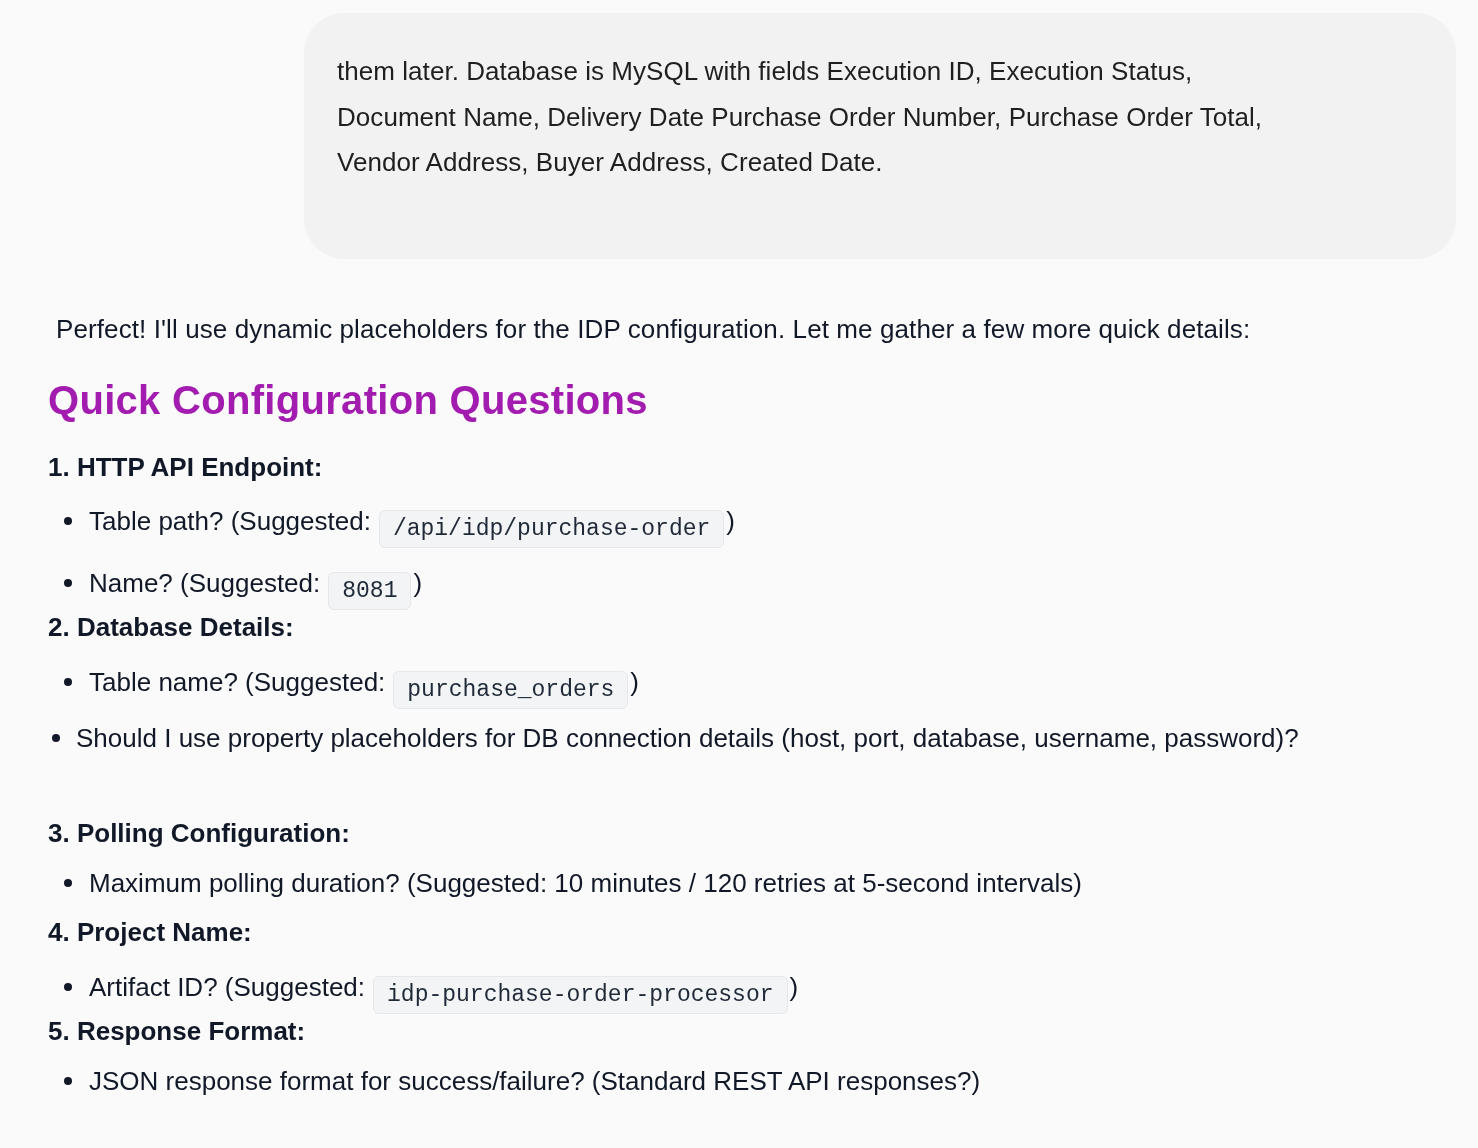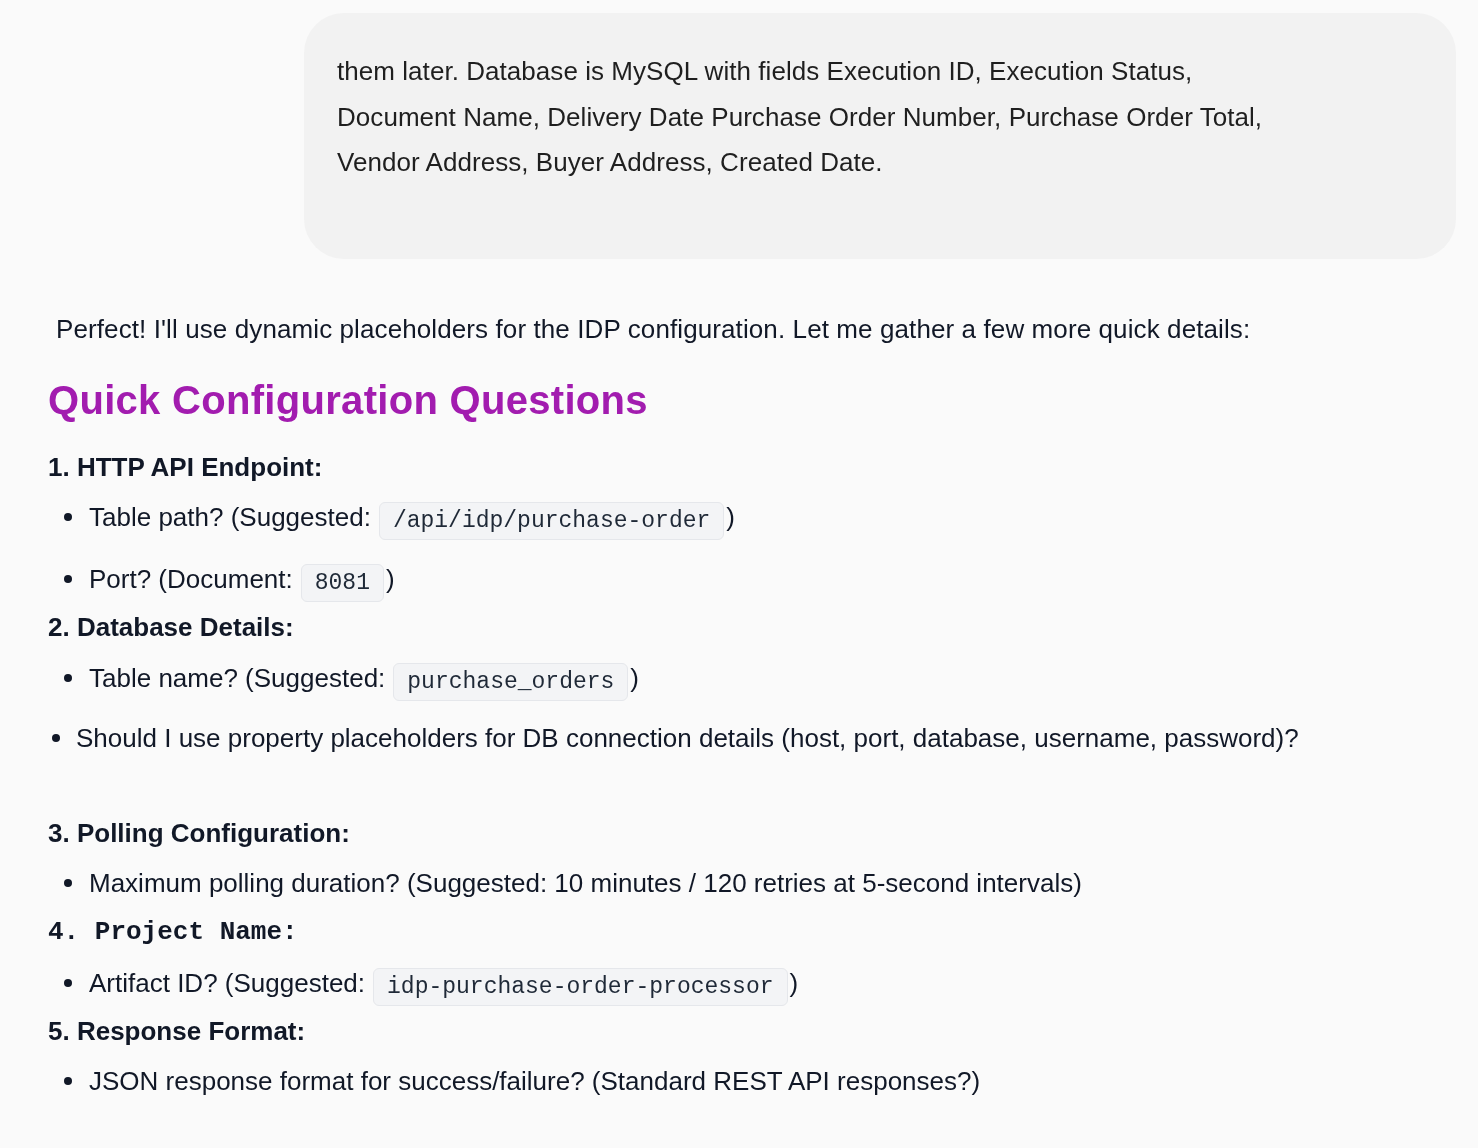--- a/index.html
+++ b/index.html
@@ -99,21 +99,21 @@
       border-radius: 50%;
       background: #111827;
     }
     .code {
       font-family: "Liberation Mono", "DejaVu Sans Mono", monospace;
       font-size: 23px;
       background: #f3f4f6;
       border: 1.5px solid #e5e7eb;
       border-radius: 6px;
       padding: 4px 13px;
-      margin: 8px 2px 0 8px;
+      margin: 16px 2px 0 8px;
       color: #1f2937;
       line-height: 28px;
       display: inline-block;
     }
   </style>
 </head>
 <body>
 
 <div class="user-row">
   <div class="user-bubble">
@@ -130,21 +130,21 @@
 
   <div class="q-heading" style="top:155px;">1. HTTP API Endpoint:</div>
   <div class="bullet" style="top:198px;">
     <span class="dot"></span>
     <span>Table path? (Suggested:</span>
     <code class="code">/api/idp/purchase-order</code>
     <span>)</span>
   </div>
   <div class="bullet" style="top:260px;">
     <span class="dot"></span>
-    <span>Port? (Document:</span>
+    <span>Name? (Suggested:</span>
     <code class="code">8081</code>
     <span>)</span>
   </div>
 
   <div class="q-heading" style="top:315px;">2. Database Details:</div>
   <div class="bullet" style="top:359px;">
     <span class="dot"></span>
     <span>Table name? (Suggested:</span>
     <code class="code">purchase_orders</code>
     <span>)</span>
@@ -153,21 +153,21 @@
     <span class="dot"></span>
     <span>Should I use property placeholders for DB connection details (host, port, database, username, password)?</span>
   </div>
 
   <div class="q-heading" style="top:521px;">3. Polling Configuration:</div>
   <div class="bullet" style="top:564px;">
     <span class="dot"></span>
     <span>Maximum polling duration? (Suggested: 10 minutes / 120 retries at 5-second intervals)</span>
   </div>
 
-  <div class="q-heading" style="top:620px;font-family:Liberation Mono, monospace;">4. Project Name:</div>
+  <div class="q-heading" style="top:620px;">4. Project Name:</div>
   <div class="bullet" style="top:664px;">
     <span class="dot"></span>
     <span>Artifact ID? (Suggested:</span>
     <code class="code">idp-purchase-order-processor</code>
     <span>)</span>
   </div>
 
   <div class="q-heading" style="top:719px;">5. Response Format:</div>
   <div class="bullet" style="top:762px;">
     <span class="dot"></span>

